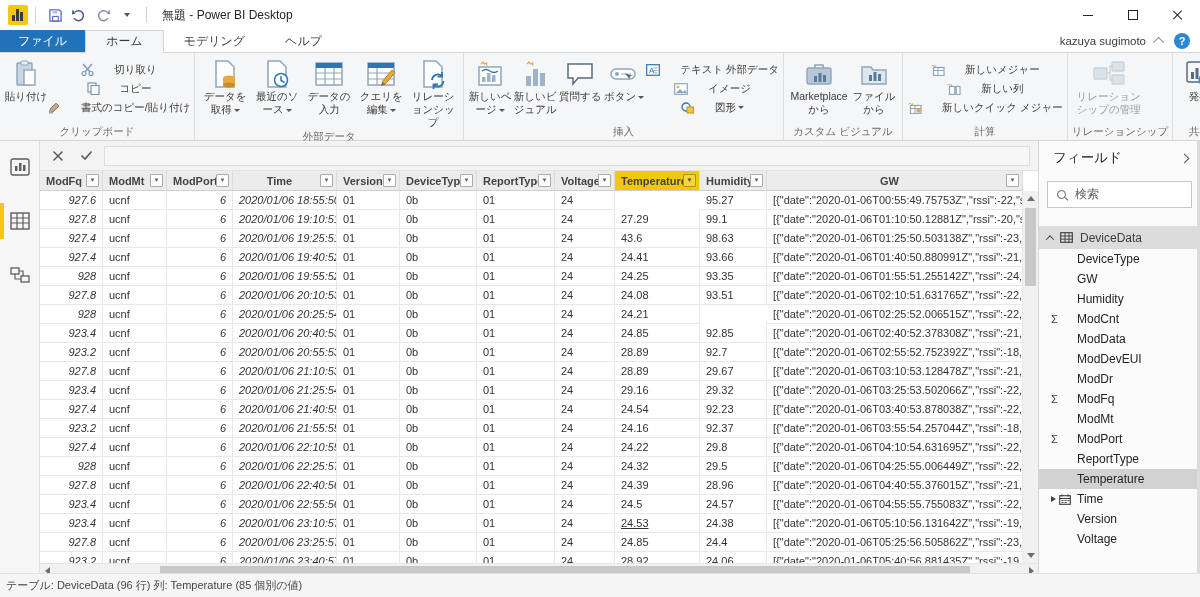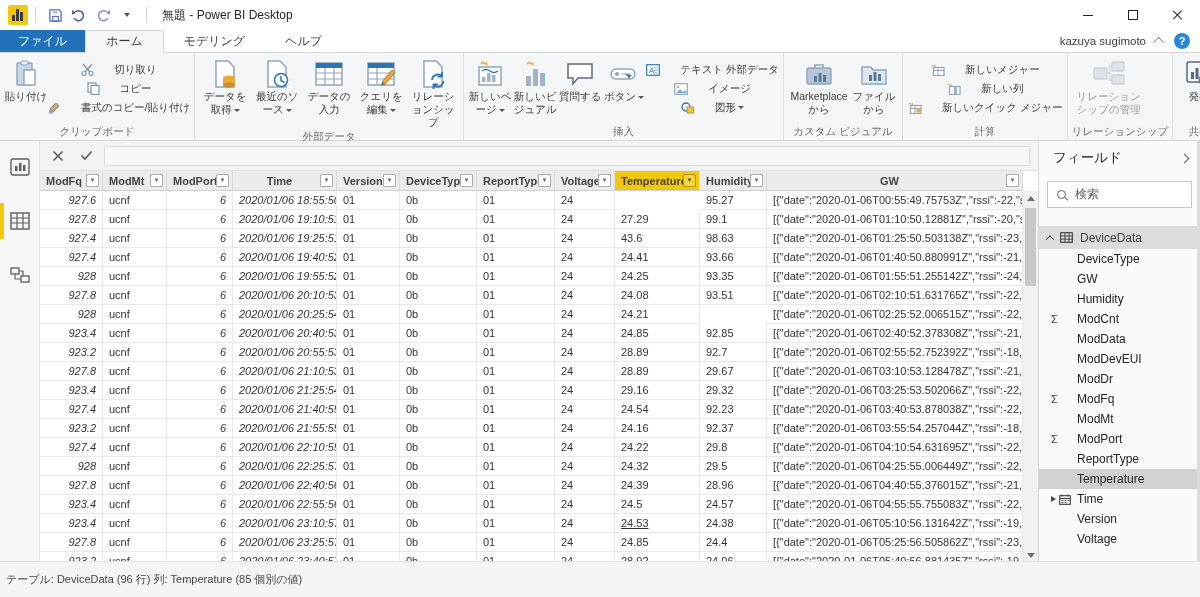--- a/index.html
+++ b/index.html
@@ -104,21 +104,21 @@
   .fp-table-row { height:23px; background:#dcdcdc; display:flex; align-items:center; padding:0 8px; gap:7px; margin-top:18px; }
   .chev-up-sm { width:6px; height:6px; border-left:1.4px solid #444; border-top:1.4px solid #444; transform:rotate(45deg) translate(1px,1px); }
   .fp-table-name { font-size:12px; color:#404040; }
   .fields-list { }
   .field-item { height:20px; display:flex; align-items:center; padding-left:12px; font-size:12px; color:#252423; }
   .field-item.selected { background:#d2d2d2; }
   .field-pre { width:26px; flex:none; display:flex; align-items:center; gap:3px; font-size:11px; color:#3b3a39; font-style:normal; justify-content:flex-start; }
   .expand-arrow { width:0; height:0; border-top:3.5px solid transparent; border-bottom:3.5px solid transparent; border-left:5px solid #444; display:inline-block; }
 
   
-  .statusbar { position:absolute; left:0; right:0; bottom:0; height:36px; background:#f5f5f5; border-top:1px solid #e1e1e1; display:flex; align-items:center; padding-left:6px; font-size:11px; color:#444; }
+  .statusbar { position:absolute; left:0; right:0; bottom:0; height:24px; background:#f5f5f5; border-top:1px solid #e1e1e1; display:flex; align-items:center; padding-left:6px; font-size:11px; color:#444; }
 </style>
 </head>
 <body>
 
 <div class="app">
 
   <div class="titlebar">
     <div class="pbi-logo">
         <i></i>
         <i></i>

